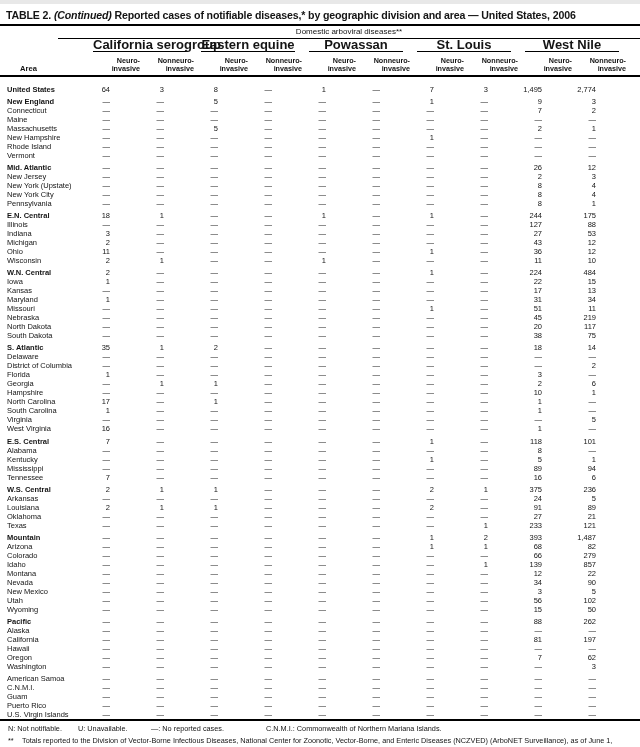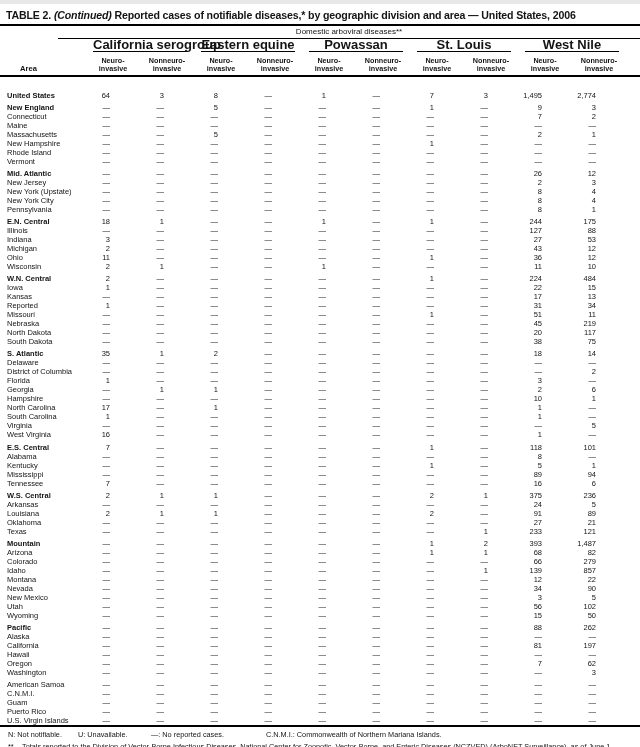--- a/index.html
+++ b/index.html
@@ -31,25 +31,25 @@
     white-space:nowrap;
   }
   .group-spacer { }
 
   .sub-row {
     display:grid; grid-template-columns:86px repeat(10,54px);
     align-items:end; height:21px; padding-bottom:2px;
   }
   .area-header { padding-left:20px; font-weight:bold; font-size:7.6px; }
   .sub-cell {
-    text-align:center; font-weight:bold; font-size:7.2px; line-height:8.2px;
+    text-align:right; font-weight:bold; font-size:7.2px; line-height:8.2px;
     white-space:pre-line;
   }
 
-  .tbody { padding-top:14px; }
+  .tbody { padding-top:8px; }
   .trow {
     display:grid; grid-template-columns:86px repeat(10,54px);
     height:9px; line-height:9px; font-size:7.5px;
   }
   .trow.gap { margin-top:3.2px; }
   .trow.bold .area { font-weight:bold; }
   .cell.area { padding-left:7px; white-space:nowrap; }
   .cell.val  { text-align:right; padding-right:30px; white-space:nowrap; }
 
   .footnotes { padding:4px 8px 0 8px; font-size:7.3px; line-height:8.6px; }
@@ -391,21 +391,21 @@
         <div class="cell val">—</div>
         <div class="cell val">—</div>
         <div class="cell val">—</div>
         <div class="cell val">—</div>
         <div class="cell val">—</div>
         <div class="cell val">—</div>
         <div class="cell val">17</div>
         <div class="cell val">13</div>
       </div>
       <div class="trow">
-        <div class="cell area">Reported</div>
+        <div class="cell area">Maryland</div>
         <div class="cell val">1</div>
         <div class="cell val">—</div>
         <div class="cell val">—</div>
         <div class="cell val">—</div>
         <div class="cell val">—</div>
         <div class="cell val">—</div>
         <div class="cell val">—</div>
         <div class="cell val">—</div>
         <div class="cell val">31</div>
         <div class="cell val">34</div>

